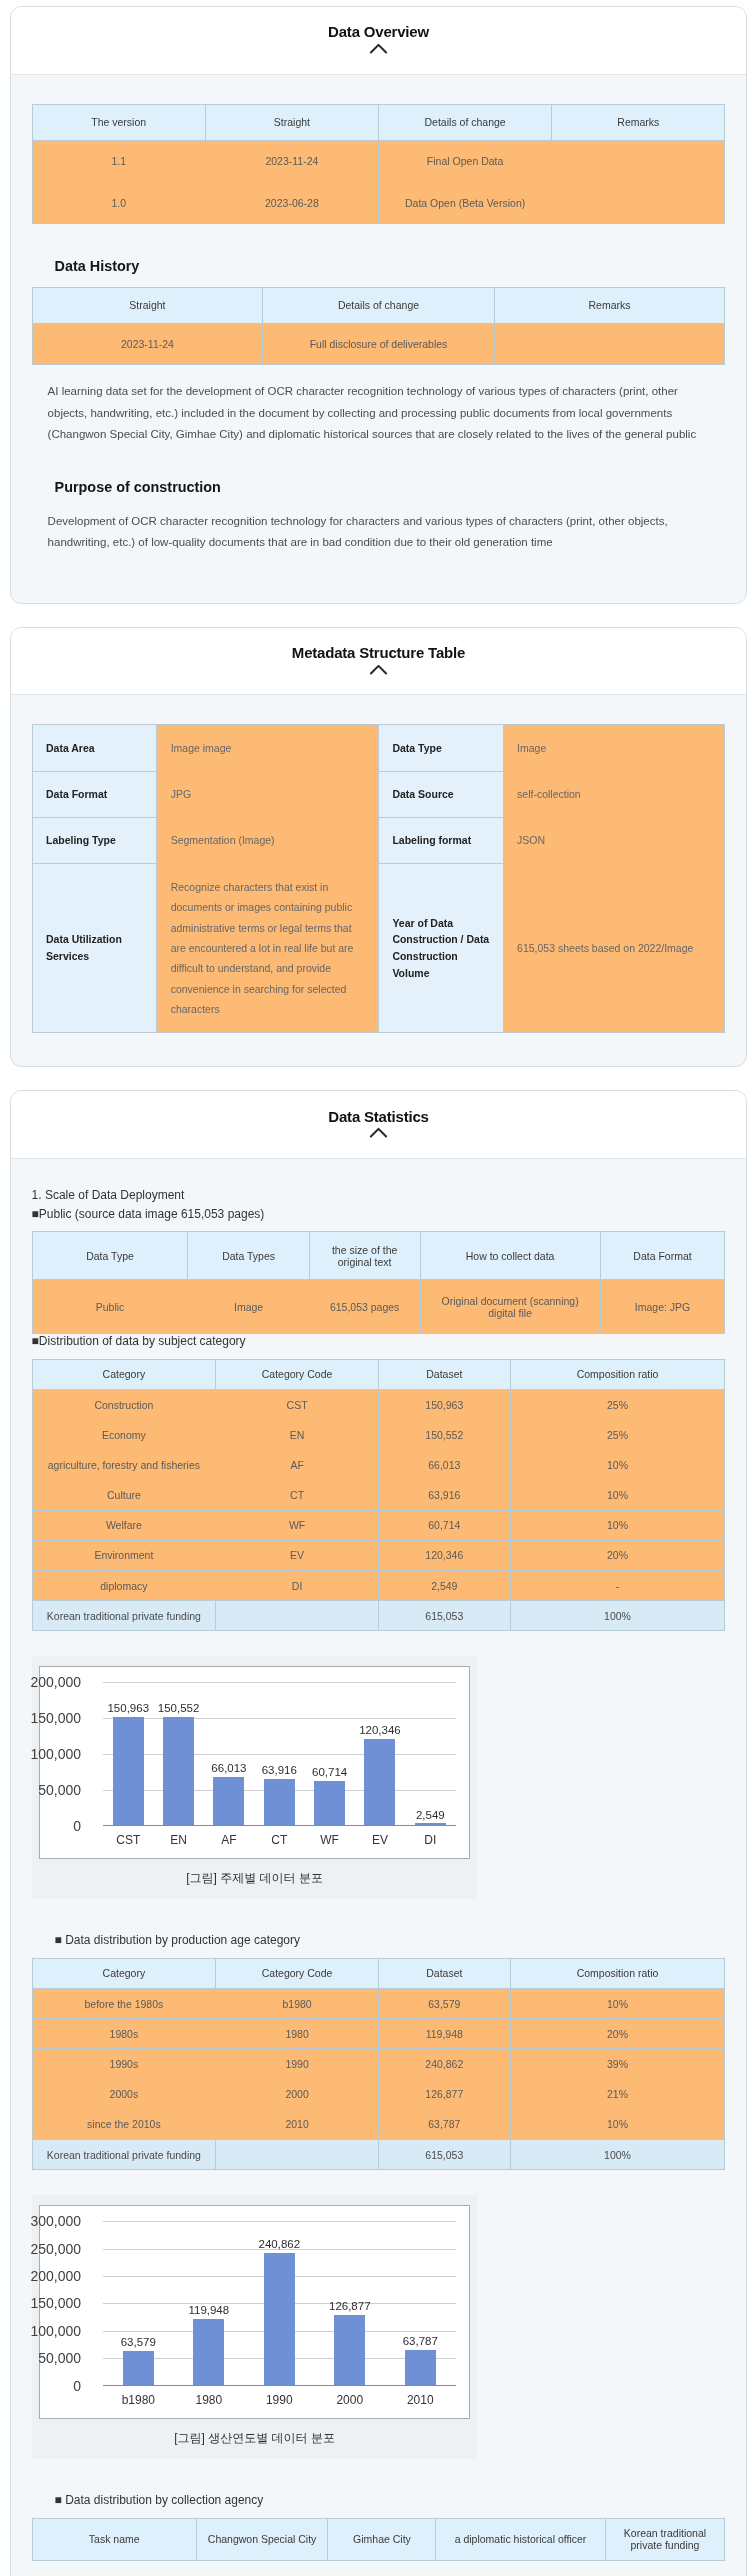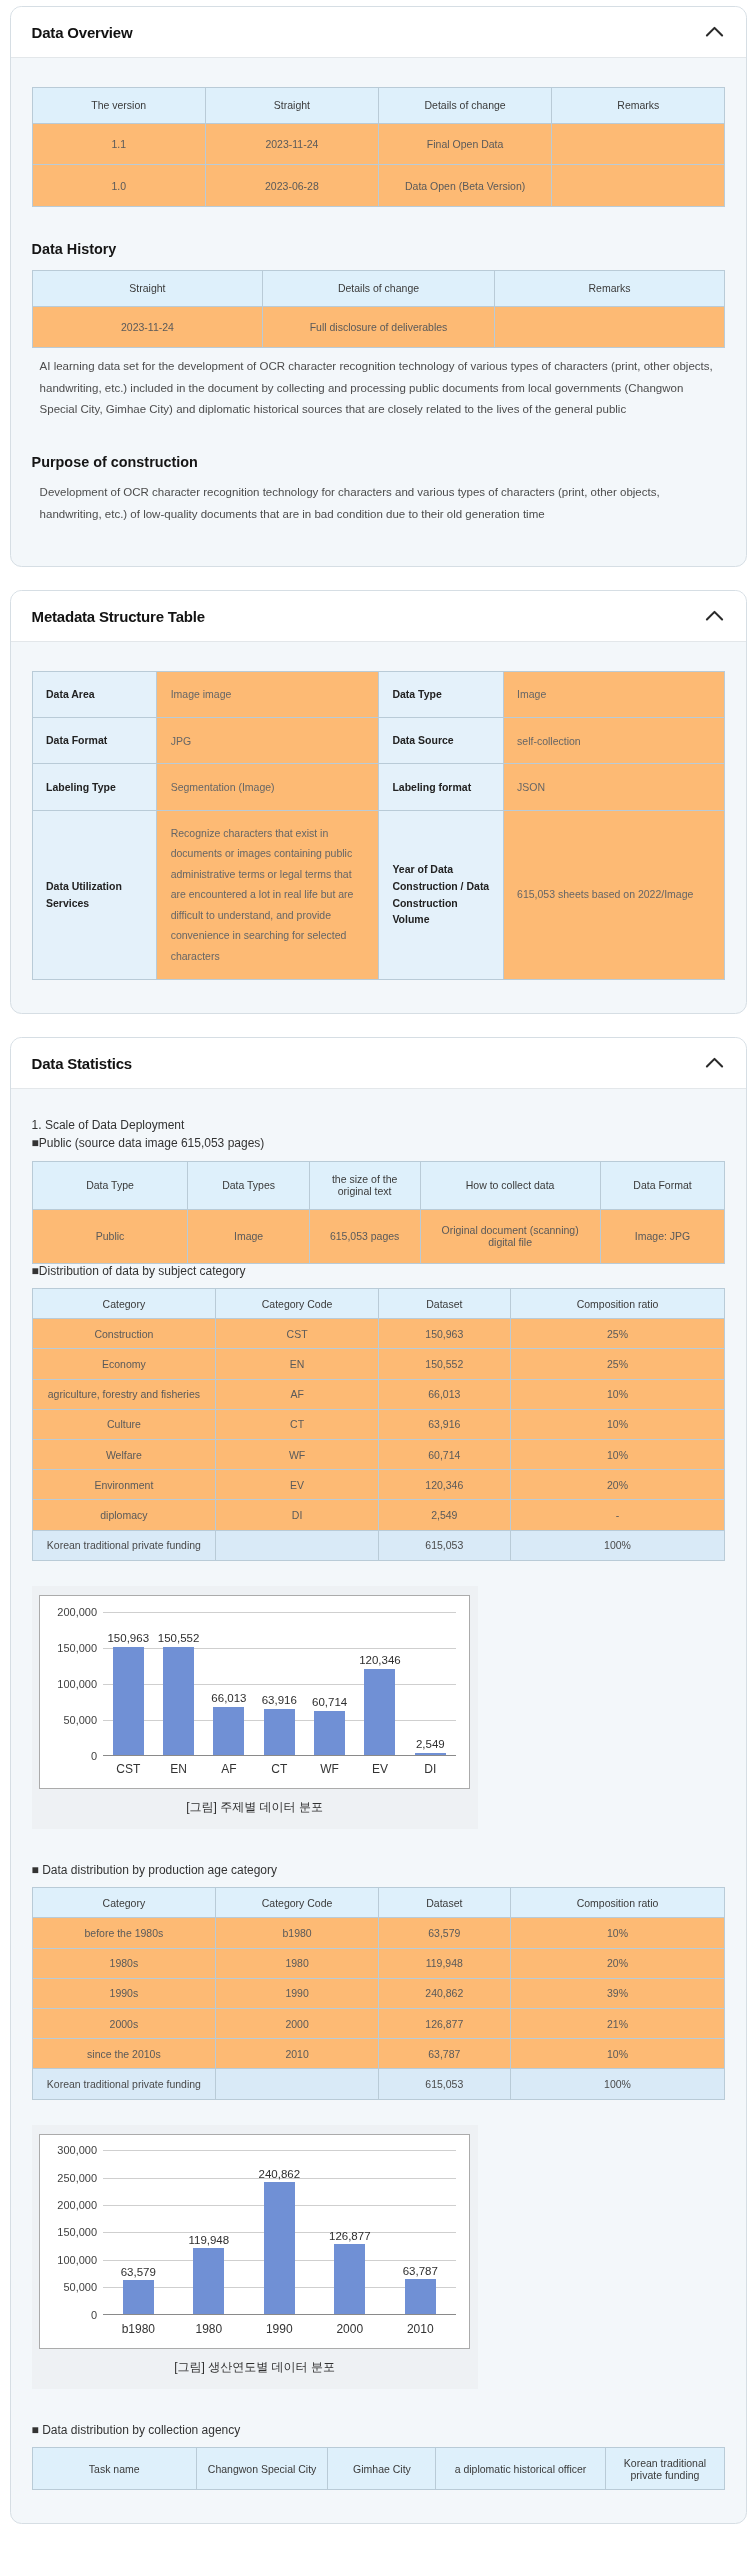--- a/index.html
+++ b/index.html
@@ -20,30 +20,31 @@
     overflow:hidden;
   }
   .card-head {
     background:#fff;
     display:flex;
     justify-content:space-between;
     align-items:center;
     padding:16.3px 21px 14.4px;
     border-bottom:1px solid #e3e7ea;
     cursor:pointer;
+    flex-direction:column;
   }
   .card-head h2 { margin:0; font-size:15px; font-weight:700; color:#121212; letter-spacing:-0.2px; }
   .chev { background:none; border:none; padding:1.9px; display:flex; cursor:pointer; }
   .card-body { padding:29px 21px 33px; }
 
   .sec-head { font-size:14.4px; font-weight:700; color:#151515; margin:0 0 12.4px; }
-  .para { font-size:11.5px; color:#4c4c4c; line-height:1.85; margin:8px; }
+  .para { font-size:11.5px; color:#4c4c4c; line-height:1.85; margin:16px; }
   .num-head { font-size:12px; font-weight:500; color:#333; margin:0 0 4.8px; }
   .bullet-head { font-size:12px; font-weight:500; color:#333; margin:0 0 10.5px; }
-  .mt28 { margin-top:27px; } .mt36 { margin-top:34px; } .mt52 { margin-top:50px; }
+  .mt28 { margin-top:27px; } .mt36 { margin-top:34px;margin-left:23px; } .mt52 { margin-top:50px; }
 
   
   .tbl {
     width:100%; border-collapse:collapse; table-layout:fixed;
     background:#fdba74; font-size:10.5px;
   }
   .tbl th, .tbl td { border:1px solid #b9cbd7; word-wrap:break-word; }
   .tbl th { background:#def0fb; color:#3a3a3a; font-weight:500; padding:8.6px 3.8px; text-align:center; }
   .tbl td { padding:8.6px 5.7px; text-align:center; color:#5a5a5a; }
   .tbl.roomy th { padding:11.5px 5.7px; }
@@ -52,21 +53,21 @@
 
   .tbl.meta td { text-align:left; padding:12.4px 13.4px; line-height:1.95; }
   .tbl.meta td:nth-child(odd)  { background:#e4f1fa; font-weight:700; color:#222; line-height:1.6; }
   .tbl.meta td:nth-child(even) { color:#666; }
 
   
   .figure { width:446px; background:#eef1f4; padding:9.6px 7.7px 12.4px; margin:25px 0 5.7px; }
   .chart-box { background:#fff; border:1px solid #ababab; padding:15.3px 13.4px 11.5px 3.8px; }
   .chart-inner { display:flex; align-items:flex-start; }
   .yaxis { position:relative; flex:0 0 59px; }
-  .ytick { position:absolute; right:6px; transform:translateY(-50%); font-size:11px; color:#3f3f3f; white-space:nowrap; }
+  .ytick { position:absolute; right:22px; transform:translateY(-50%); font-size:14px; color:#3f3f3f; white-space:nowrap; }
   .plot-wrap { flex:1; min-width:0; }
   .plot { position:relative; border-bottom:1px solid #8a8a8a; }
   .grid { position:absolute; left:0; right:0; height:1px; background:#cfcfcf; }
   .bars { position:absolute; left:0; right:0; top:0; bottom:0; display:flex; }
   .bar-cell { flex:1; display:flex; flex-direction:column; justify-content:flex-end; align-items:center; height:100%; }
   .bar-label { font-size:11.5px; color:#2e2e2e; margin-bottom:2.9px; white-space:nowrap; }
   .xrow { display:flex; margin-top:6.7px; }
   .xlab { flex:1; text-align:center; font-size:12px; color:#333; white-space:nowrap; }
   .figcap { text-align:center; font-size:12px; color:#2f2f2f; margin-top:10.5px; }
 </style>

